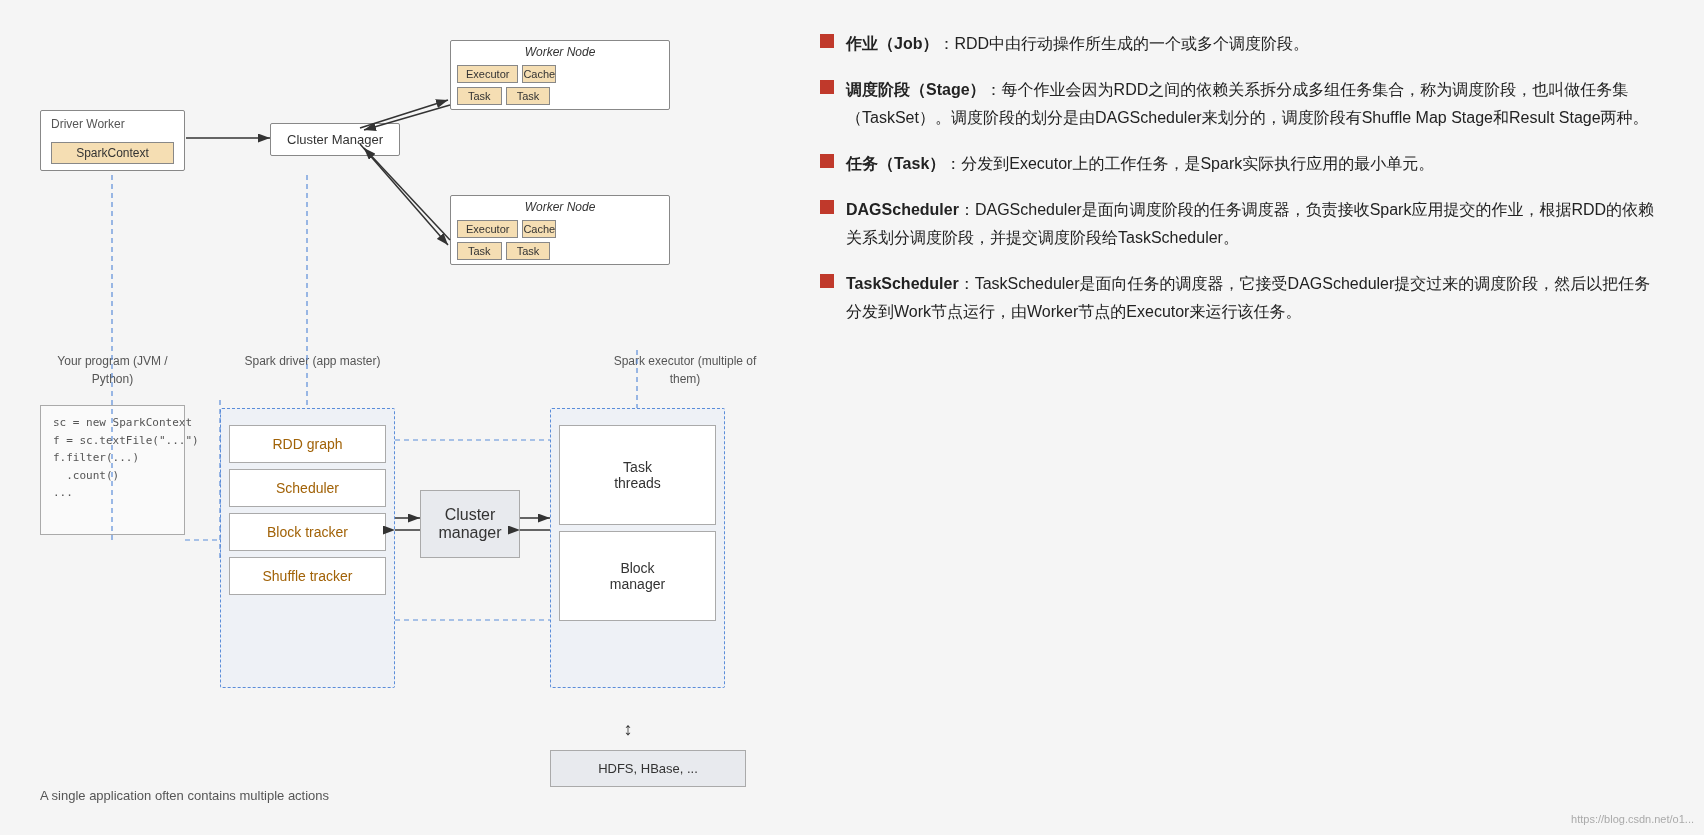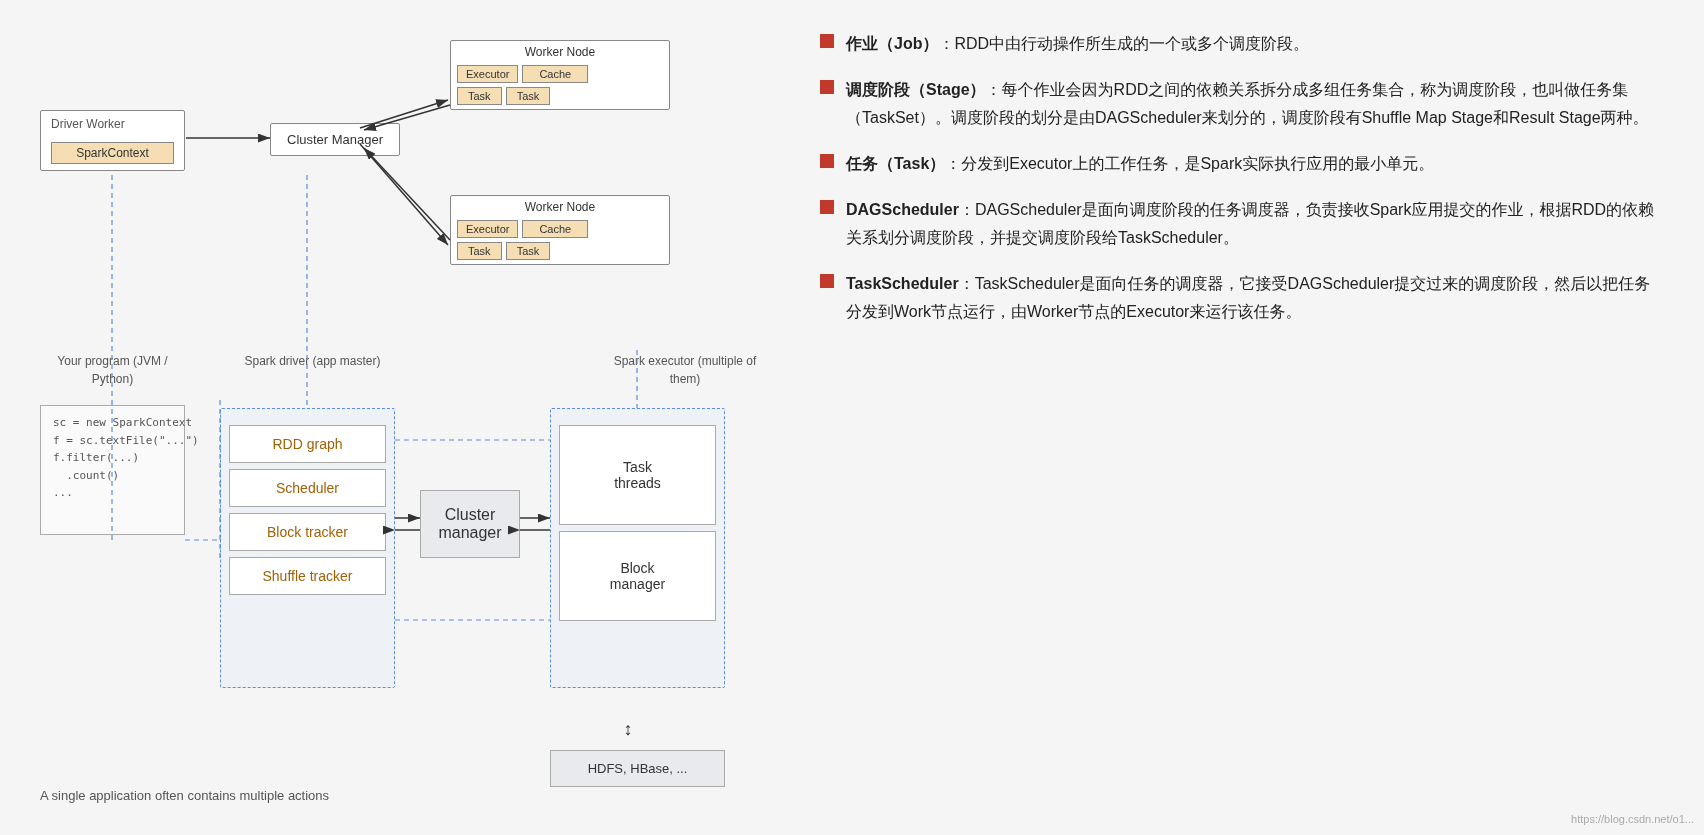--- a/index.html
+++ b/index.html
@@ -39,41 +39,42 @@
       border: 1.5px solid #888;
       background: #fff;
       border-radius: 2px;
     }
 
     .worker-node-label {
       font-size: 12px;
       color: #333;
       text-align: center;
       padding: 4px 0 2px 0;
+      font-style: italic;
     }
 
     .executor-row {
       display: flex;
       gap: 4px;
       padding: 4px 6px 2px 6px;
       align-items: center;
     }
 
     .executor-box {
       border: 1.5px solid #888;
       background: #f5deb3;
       padding: 2px 8px;
       font-size: 11px;
       color: #333;
     }
 
     .cache-box {
       border: 1.5px solid #888;
       background: #f5deb3;
-      padding: 2px 16px;
+      padding: 2px 0;
       font-size: 11px;
       color: #333;
     }
 
     .task-row {
       display: flex;
       gap: 4px;
       padding: 2px 6px 4px 6px;
     }
 
@@ -327,21 +328,21 @@
       <span style="white-space:pre-line;">Cluster
 manager</span>
     </div>
 
     <div class="executor-dashed-box" style="top:388px; left:530px; width:175px; height:280px;">
       <div style="height:10px;"></div>
       <div class="executor-inner-box" style="height:100px; display:flex; align-items:center; justify-content:center;">Task<br>threads</div>
       <div class="executor-inner-box" style="height:90px; display:flex; align-items:center; justify-content:center;">Block<br>manager</div>
     </div>
 
-    <div class="hdfs-box" style="top:730px; left:530px; width:175px;">
+    <div class="hdfs-box" style="top:730px; left:530px; width:196px;">
       <span>HDFS, HBase, ...</span>
     </div>
 
     <div class="bottom-caption" style="bottom:12px; left:20px;">
       <span>A single application often contains multiple actions</span>
     </div>
 
     <svg class="arrows-svg">
 
       <defs>

